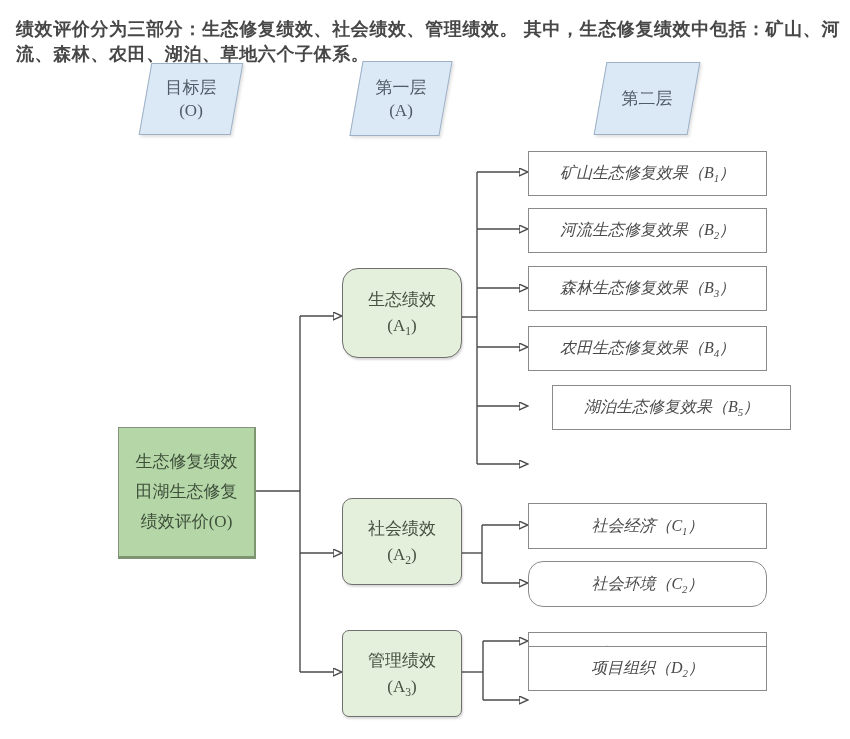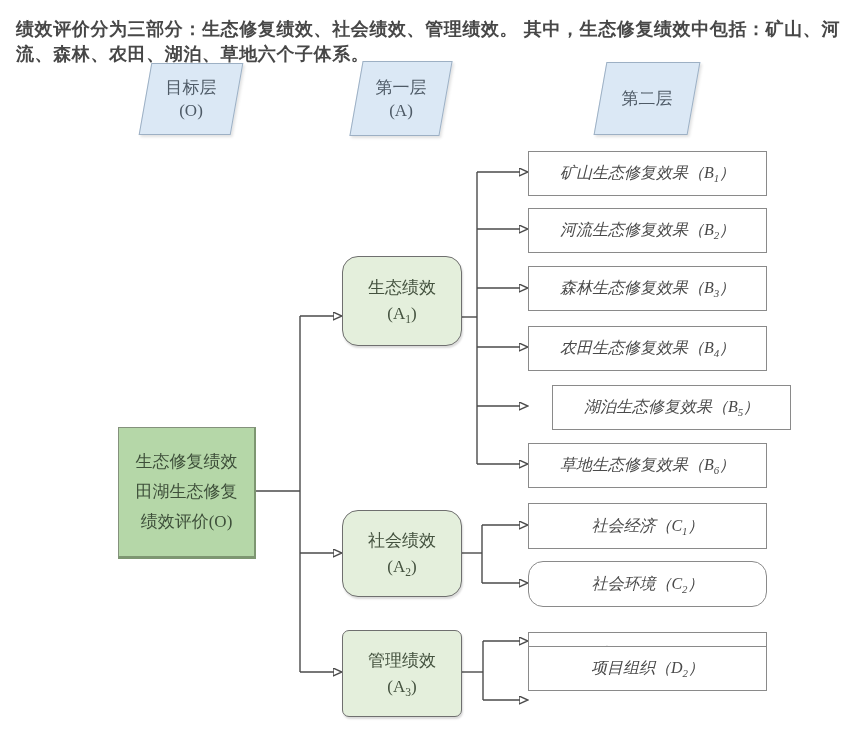--- a/index.html
+++ b/index.html
@@ -34,22 +34,22 @@
         font-size:17px;line-height:30px;color:var(--root_text,#3e4f3a);}
   .rline{display:block;}
 
   
   .anode{position:absolute;left:342px;width:118px;
          background:var(--a_fill,#e4efdc);
          border:1.5px solid var(--a_border,#6f6f6f);border-radius:16px;
          box-shadow:1px 2px 2px rgba(0,0,0,0.15);
          display:flex;flex-direction:column;align-items:center;justify-content:center;
          font-size:17px;line-height:26px;color:var(--a_text,#44523f);}
-  .a1{top:256px;height:88px;}
-  .a2{top:510px;height:85px;}
+  .a1{top:268px;height:88px;}
+  .a2{top:498px;height:85px;border-radius:10px;}
   .a3{top:630px;height:85px;border-radius:7px;}
 
   
   .leaf{position:absolute;left:528px;width:237px;height:43px;
         background:var(--leaf_fill,#ffffff);
         border:1px solid var(--leaf_border,#8a8a8a);
         display:flex;align-items:center;justify-content:center;
         font-size:16px;color:var(--leaf_text,#4a4a4a);font-style:italic;}
   sub{font-size:0.68em;line-height:0;}
 </style>
@@ -147,23 +147,20 @@
     </div>
     <div class="leaf" style="top:266px;">
       <span><span>森林生态修复效果（B</span><sub>3</sub><span>）</span></span>
     </div>
     <div class="leaf" style="top:326px;">
       <span><span>农田生态修复效果（B</span><sub>4</sub><span>）</span></span>
     </div>
     <div class="leaf" style="top:385px;margin-left:24px;">
       <span><span>湖泊生态修复效果（B</span><sub>5</sub><span>）</span></span>
     </div>
-    <div class="leaf" style="top:443px;">
-      <span><span>草地生态修复效果（B</span><sub>6</sub><span>）</span></span>
-    </div>
 
     <div class="leaf" style="top:503px;height:44px;">
       <span><span>社会经济（C</span><sub>1</sub><span>）</span></span>
     </div>
     <div class="leaf" style="top:561px;height:44px;border-radius:15px;">
       <span><span>社会环境（C</span><sub>2</sub><span>）</span></span>
     </div>
 
     <div class="leaf" style="top:632px;">
       <span><span>财务管理（D</span><sub>1</sub><span>）</span></span>

